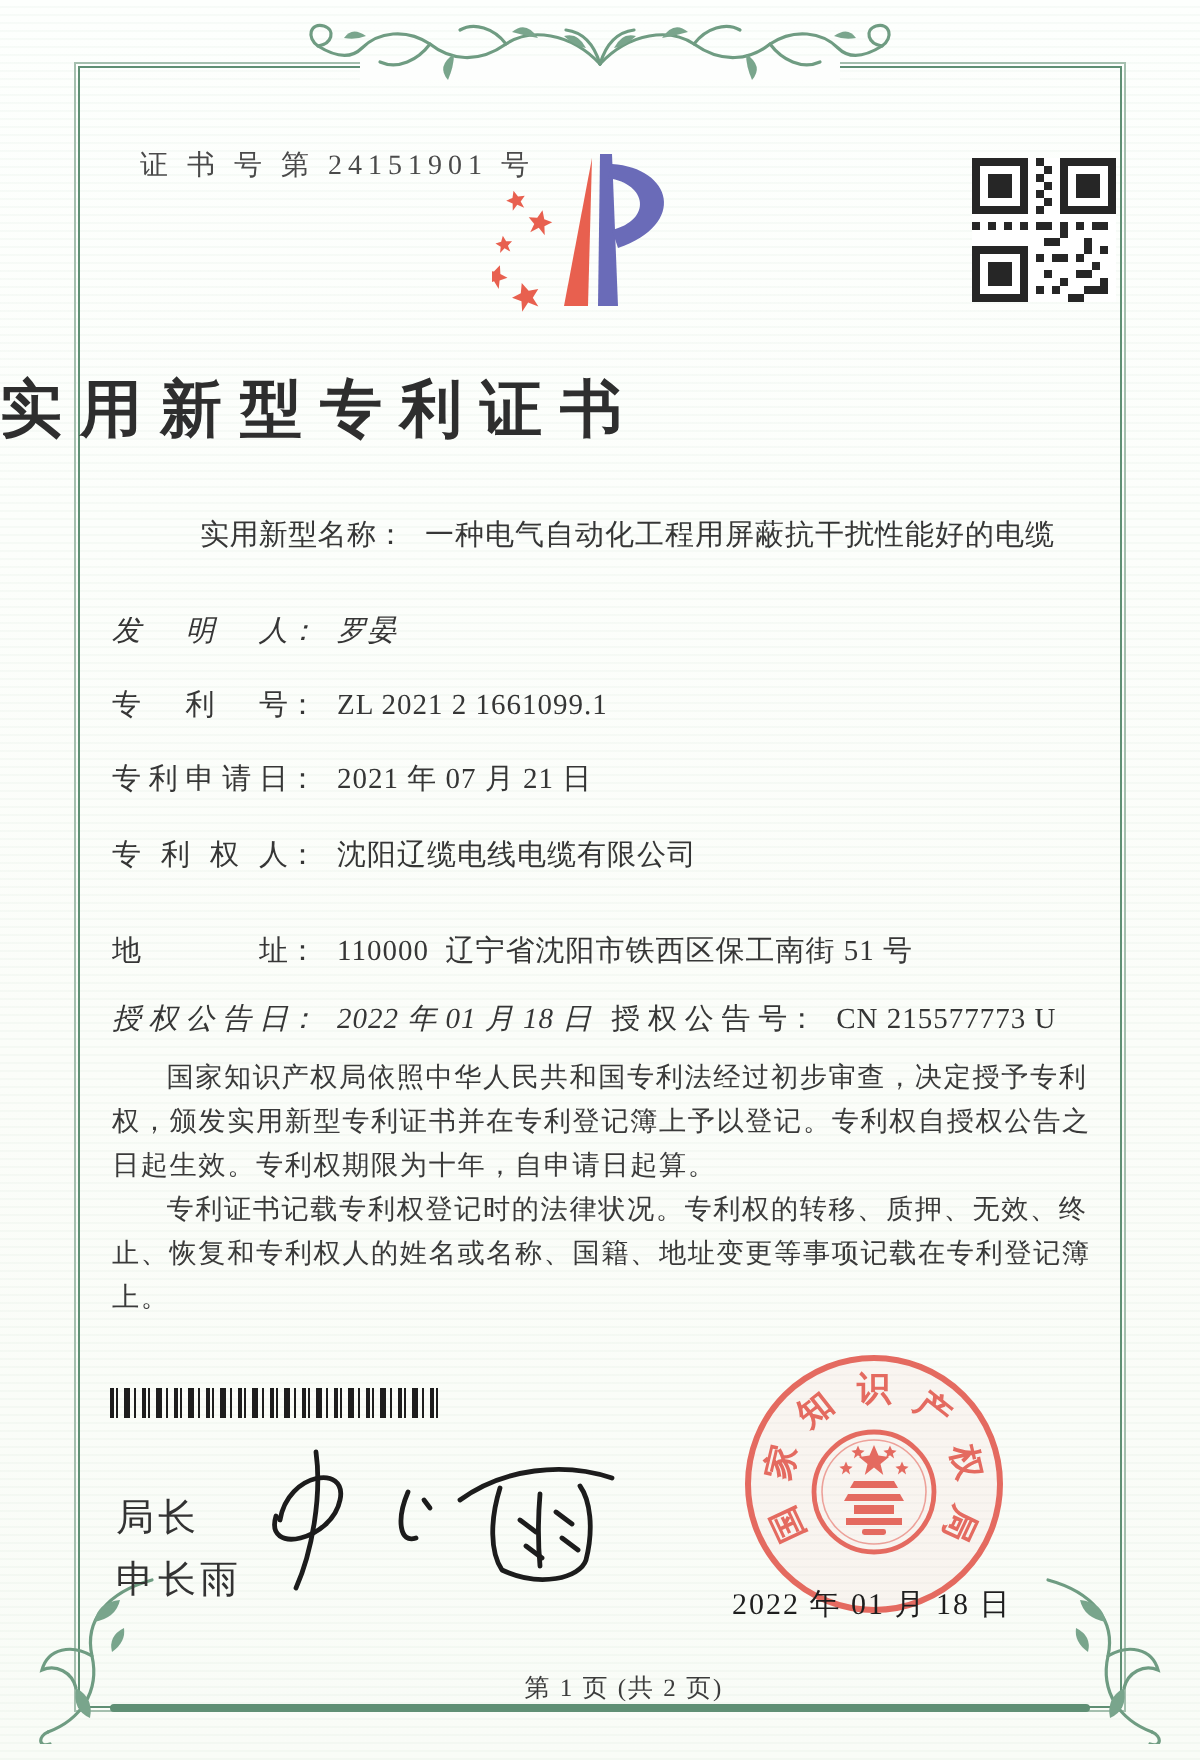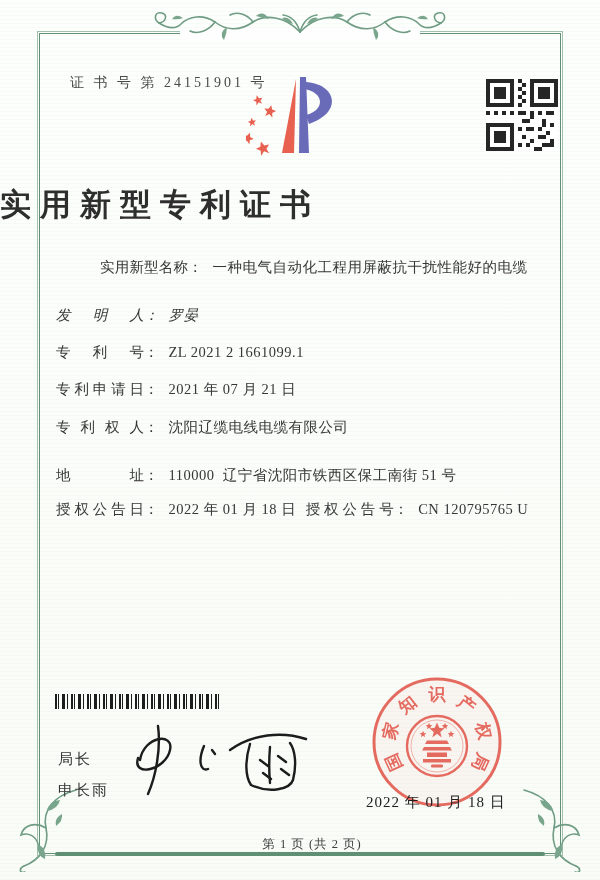--- a/index.html
+++ b/index.html
@@ -44,35 +44,35 @@
   .fields{position:absolute;left:56px;top:258px;width:492px;font-size:14.5px;color:#363636;}
   .frow{position:absolute;left:0;white-space:nowrap;}
   .flabel{
     display:inline-block;width:88px;
     text-align:justify;text-align-last:justify;
     vertical-align:bottom;
   }
   .fcolon{display:inline-block;margin-right:10px;}
   .fvalue{white-space:pre-wrap;letter-spacing:0.5px;}
   .pair{display:inline-block;}
-  .pair.first{width:246px;}
+  .pair.first{width:246px;font-style:italic;}
   .body-text{
     position:absolute;left:56px;top:528px;width:490px;
     font-size:13.6px;line-height:22px;color:#3a3a3a;letter-spacing:0.8px;
   }
   .body-text p{margin:0;text-indent:2em;}
   .barcode{
     position:absolute;left:55px;top:694px;width:166px;height:15px;
     background:repeating-linear-gradient(90deg,
       #1d1d1d 0 2px,transparent 2px 3px,
       #1d1d1d 3px 4px,transparent 4px 7px,
       #1d1d1d 7px 10px,transparent 10px 12px,
       #1d1d1d 12px 13px,transparent 13px 16px);
   }
-  .signer{position:absolute;left:58px;top:744px;font-size:15px;color:#333;letter-spacing:2px;line-height:31px;}
+  .signer{position:absolute;left:58px;top:744px;font-size:19px;color:#333;letter-spacing:2px;line-height:31px;}
   .signature{position:absolute;left:118px;top:720px;}
   .seal{position:absolute;left:367px;top:672px;}
   .seal-date{
     position:absolute;left:366px;top:793px;width:150px;
     font-size:15px;color:#1e1e1e;letter-spacing:1px;white-space:pre;
   }
   .footer{
     position:absolute;left:0;top:836px;width:100%;
     text-align:center;font-size:12.5px;color:#3c3c3c;letter-spacing:1px;margin-left:12px;
   }
@@ -172,25 +172,29 @@
       <span class="flabel">专利权人</span><span class="fcolon">：</span><span class="fvalue">沈阳辽缆电线电缆有限公司</span>
     </div>
     <div class="frow" style="top:198px;margin-top:10px;">
       <span class="flabel">地址</span><span class="fcolon">：</span><span class="fvalue">110000  辽宁省沈阳市铁西区保工南街 51 号</span>
     </div>
     <div class="frow" style="top:242px;">
       <span class="pair first">
         <span class="flabel">授权公告日</span><span class="fcolon">：</span><span class="fvalue">2022 年 01 月 18 日</span>
       </span>
       <span class="pair">
-        <span class="flabel">授权公告号</span><span class="fcolon">：</span><span class="fvalue">CN 120795765 U</span>
+        <span class="flabel">授权公告号</span><span class="fcolon">：</span><span class="fvalue">CN 215577773 U</span>
       </span>
     </div>
   </div>
 
+  <div class="body-text">
+    <p>国家知识产权局依照中华人民共和国专利法经过初步审查，决定授予专利权，颁发实用新型专利证书并在专利登记簿上予以登记。专利权自授权公告之日起生效。专利权期限为十年，自申请日起算。</p>
+    <p>专利证书记载专利权登记时的法律状况。专利权的转移、质押、无效、终止、恢复和专利权人的姓名或名称、国籍、地址变更等事项记载在专利登记簿上。</p>
+  </div>
 
   <div class="barcode"></div>
 
   <div class="signer">
     <div>局长</div>
     <div>申长雨</div>
   </div>
 
   <svg class="signature" width="210" height="85" viewBox="0 0 210 85">
     <g fill="none" stroke="#1c1c1c" stroke-width="2.4" stroke-linecap="round" stroke-linejoin="round">

